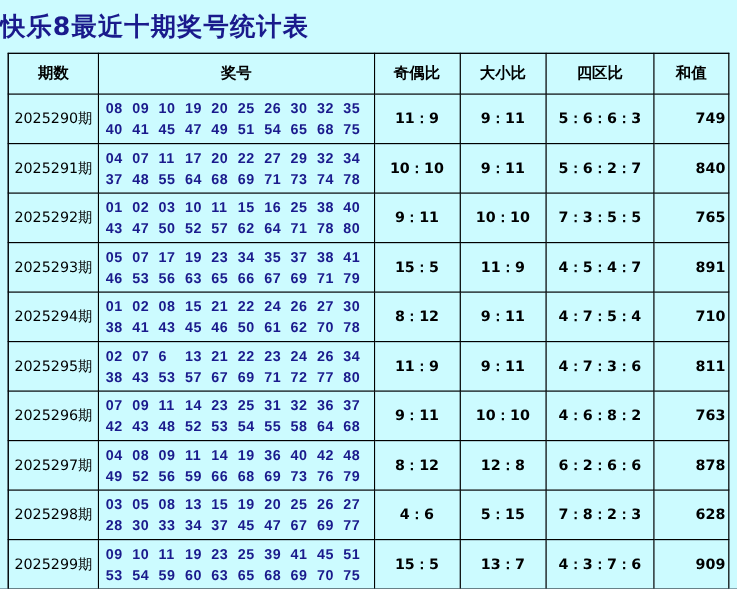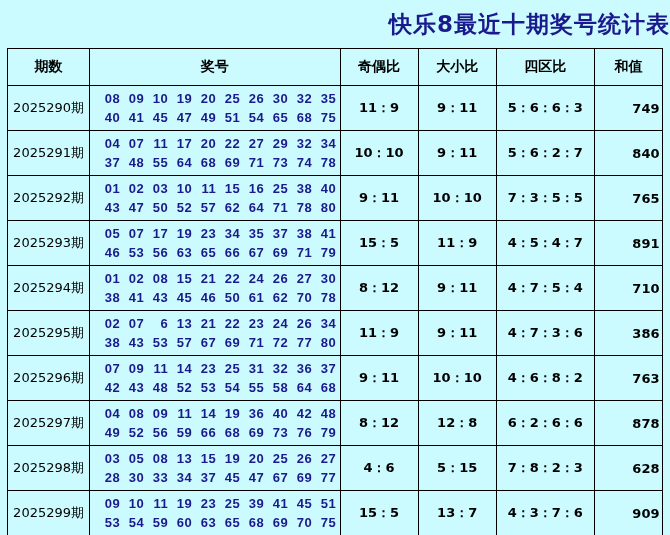--- a/index.html
+++ b/index.html
@@ -14,21 +14,21 @@
     overflow: hidden;
   }
   #page {
     width: 670px;
     height: 535px;
     background: #ccfbff;
     box-sizing: border-box;
     position: relative;
   }
   .title {
-    text-align: right;
+    text-align: left;
     font-size: 23px;
     font-weight: bold;
     color: #1a1a8c;
     letter-spacing: 1px;
     padding: 9px 0 8px 0;
     font-family: "DejaVu Sans", "Liberation Sans", sans-serif;
   }
   table.stats {
     border-collapse: collapse;
     width: 656px;
@@ -60,21 +60,21 @@
     text-align: left;
   }
   .numrow {
     font-size: 13px;
     font-weight: bold;
     color: #1a1a8c;
     letter-spacing: 0.5px;
     line-height: 19px;
     font-family: "Liberation Sans", sans-serif;
     white-space: nowrap;
-    text-align: right;
+    text-align: left;
   }
   .numrow span {
     display: inline-block;
     width: 24px;
   }
   td.ratio {
     font-size: 13px;
     font-weight: bold;
     color: #1a1a8c;
     font-family: "DejaVu Sans", "Liberation Sans", sans-serif;
@@ -178,21 +178,21 @@
         </tr>
         <tr>
           <td class="issue">2025295期</td>
           <td class="nums">
             <div class="numrow"><span>02</span><span>07</span><span>6</span><span>13</span><span>21</span><span>22</span><span>23</span><span>24</span><span>26</span><span>34</span></div>
             <div class="numrow"><span>38</span><span>43</span><span>53</span><span>57</span><span>67</span><span>69</span><span>71</span><span>72</span><span>77</span><span>80</span></div>
           </td>
           <td class="ratio">11：9</td>
           <td class="ratio">9：11</td>
           <td class="ratio">4：7：3：6</td>
-          <td class="sum">386</td>
+          <td class="sum">811</td>
         </tr>
         <tr>
           <td class="issue">2025296期</td>
           <td class="nums">
             <div class="numrow"><span>07</span><span>09</span><span>11</span><span>14</span><span>23</span><span>25</span><span>31</span><span>32</span><span>36</span><span>37</span></div>
             <div class="numrow"><span>42</span><span>43</span><span>48</span><span>52</span><span>53</span><span>54</span><span>55</span><span>58</span><span>64</span><span>68</span></div>
           </td>
           <td class="ratio">9：11</td>
           <td class="ratio">10：10</td>
           <td class="ratio">4：6：8：2</td>

